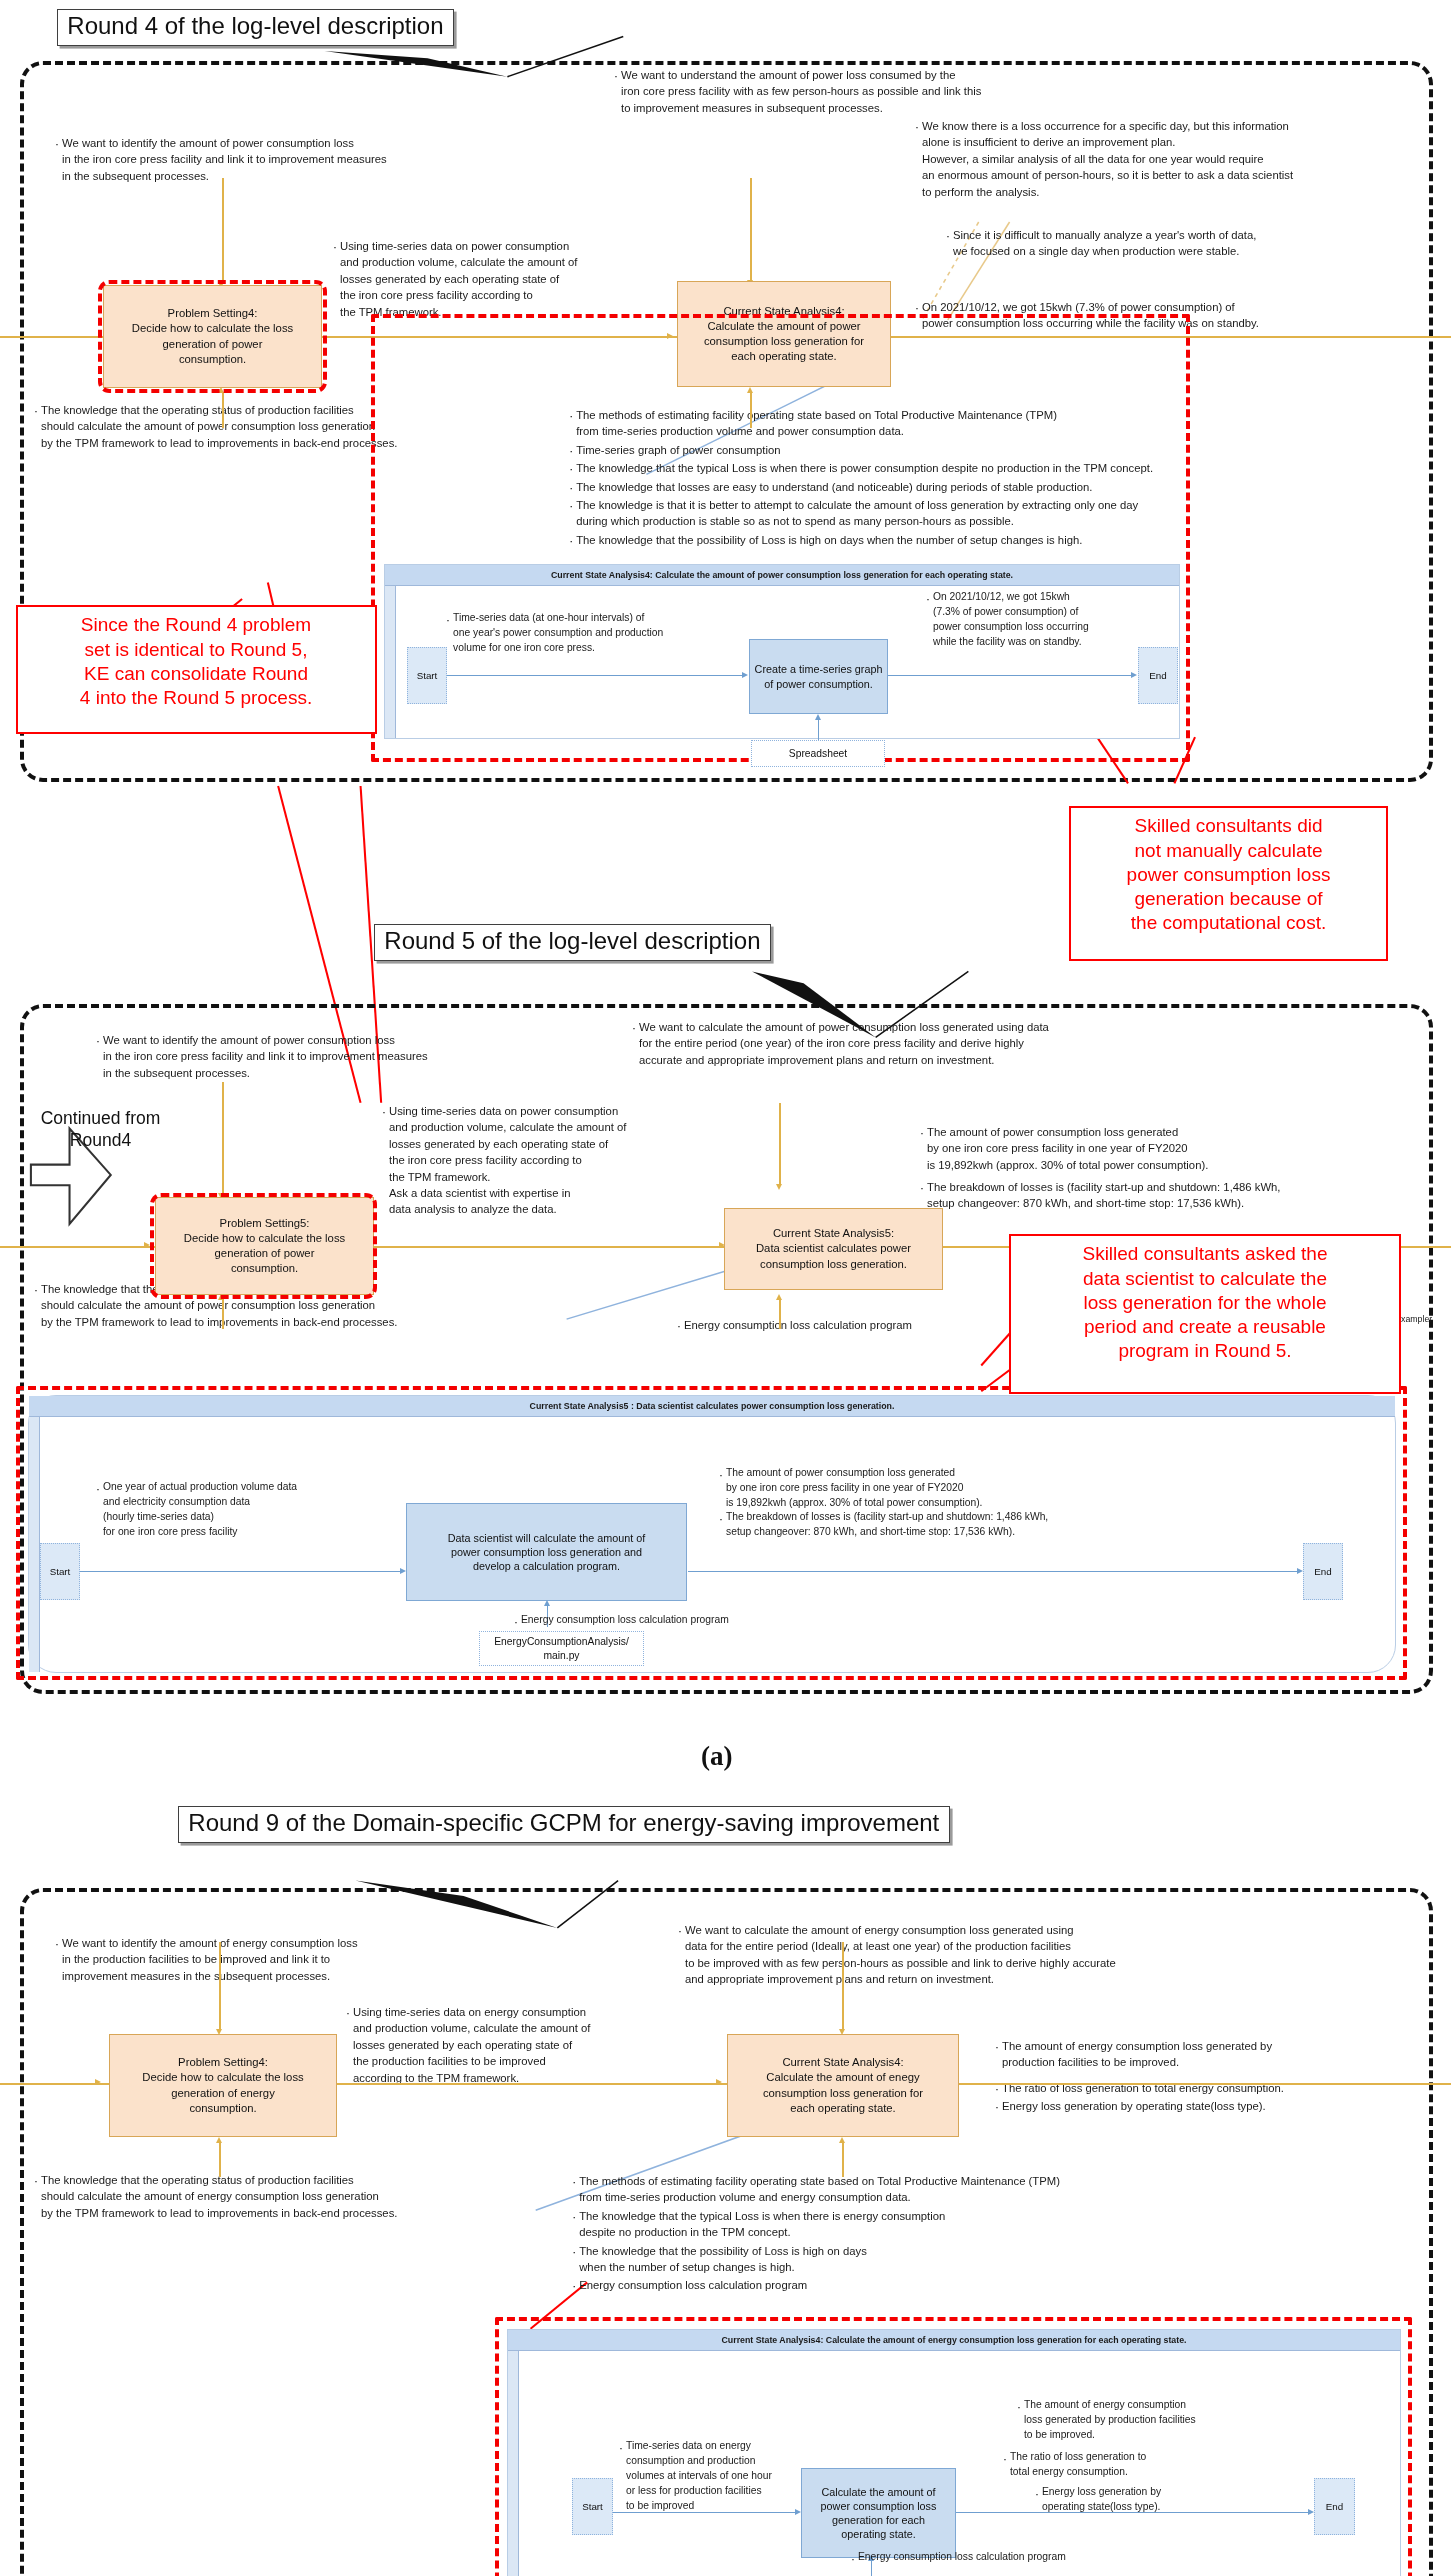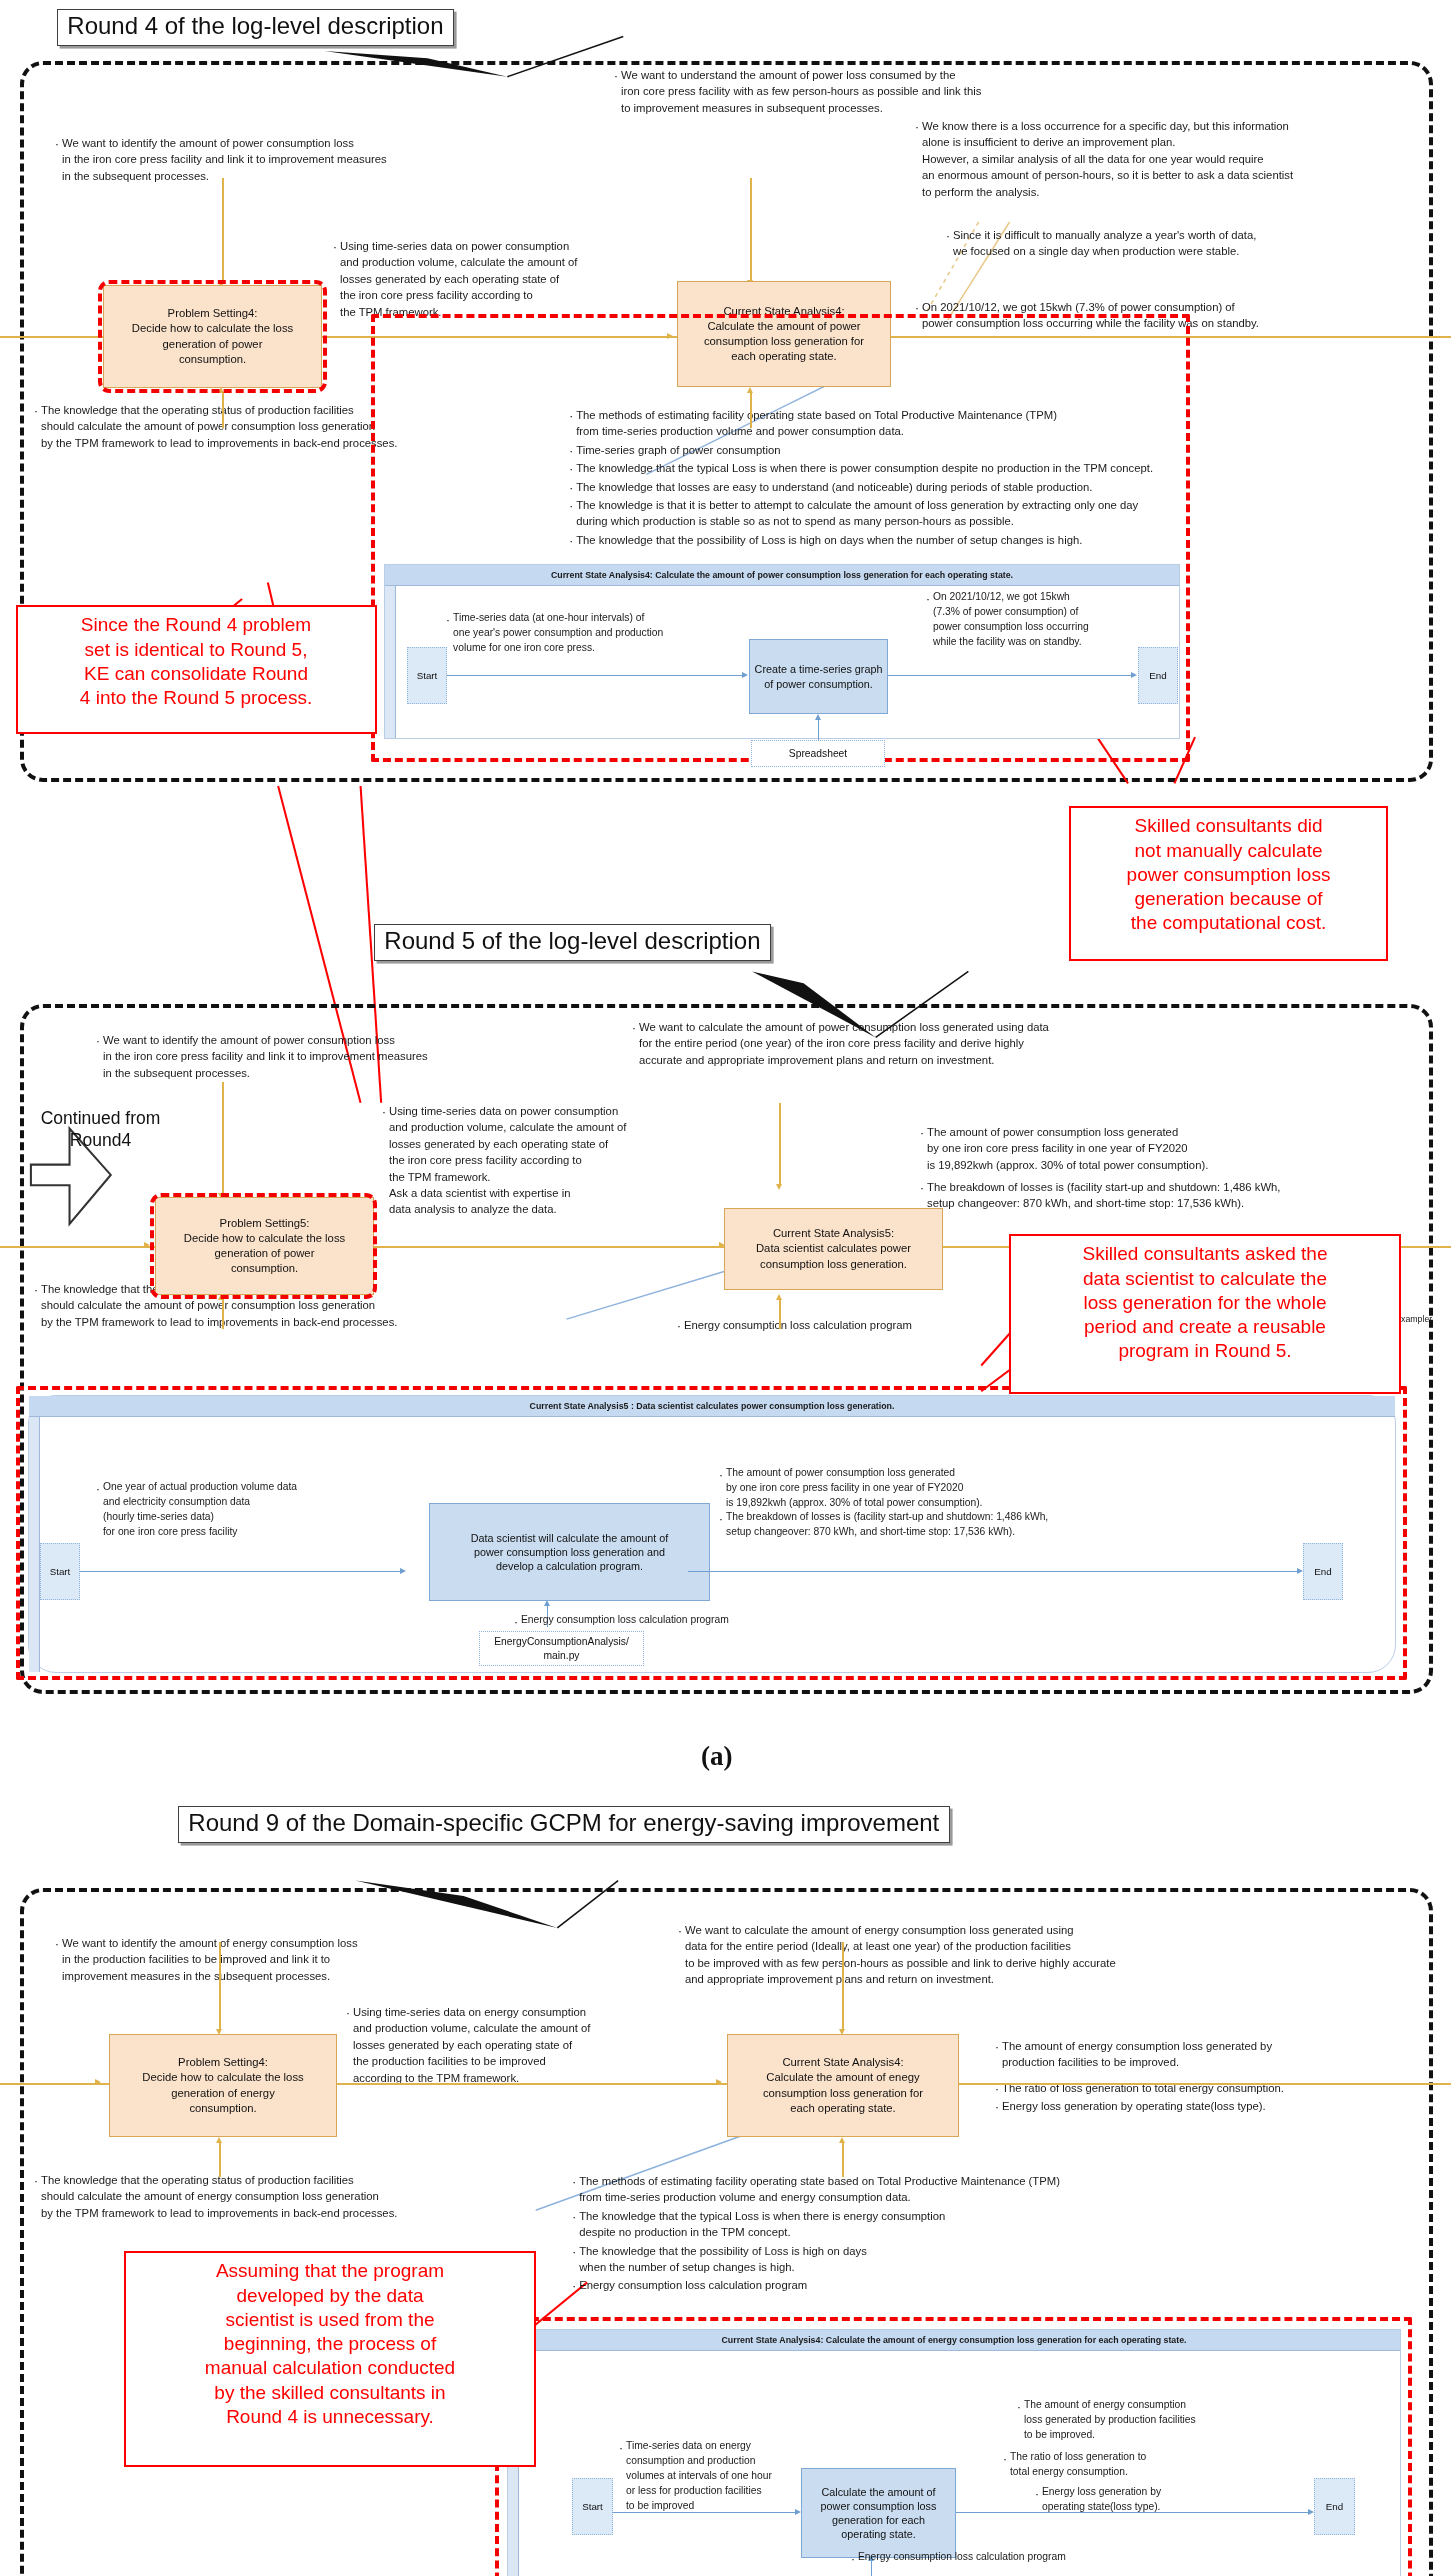--- a/index.html
+++ b/index.html
@@ -382,21 +382,21 @@
   <div class="lane" style="left:28px; top:1395px; width:1368px; height:278px;border-radius:28px;">
     <div class="lane-hdr">Current State Analysis5 : Data scientist calculates power consumption loss generation.</div>
     <div class="lane-left"></div>
   </div>
 
   <div class="term" style="left:40px; top:1543px; width:40px; height:57px;">Start</div>
   <div class="txt bul small" style="left:103px; top:1480px; width:289px;">One year of actual production volume data
 and electricity consumption data
 (hourly time-series data)
 for one iron core press facility</div>
-  <div class="bbox" style="left:429px; top:1503px; width:281px; height:98px;">Data scientist will calculate the amount of
+  <div class="bbox" style="left:406px; top:1503px; width:281px; height:98px;">Data scientist will calculate the amount of
 power consumption loss generation and
 develop a calculation program.</div>
   <div class="ln-b" style="left:80px; top:1571px; width:324px; height:1px;"></div>
   <div class="arrow-b-r" style="left:400px; top:1568px;"></div>
   <div class="ln-b" style="left:688px; top:1571px; width:613px; height:1px;"></div>
   <div class="arrow-b-r" style="left:1297px; top:1568px;"></div>
   <div class="term" style="left:1303px; top:1543px; width:40px; height:57px;">End</div>
   <div class="ln-b" style="left:547px; top:1604px; width:1px; height:23px;"></div>
   <div class="arrow-b-u" style="left:544px; top:1600px;"></div>
   <div class="txt bul small" style="left:521px; top:1613px; width:309px;">Energy consumption loss calculation program</div>
@@ -503,22 +503,15 @@
   <div class="txt bul small" style="left:858px; top:2550px; width:319px;">Energy consumption loss calculation program</div>
 
   <div class="txt bul small" style="left:1010px; top:2398px; width:381px;margin-left:14px;">The amount of energy consumption
 loss generated by production facilities
 to be improved.</div>
   <div class="txt bul small" style="left:1010px; top:2450px; width:381px;">The ratio of loss generation to
 total energy consumption.</div>
   <div class="txt bul small" style="left:1010px; top:2485px; width:381px;margin-left:32px;">Energy loss generation by
 operating state(loss type).</div>
 
-  <div class="redbox" style="left:124px; top:2228px; width:412px; height:216px;">Assuming that the program
-developed by the data
-scientist is used from the
-beginning, the process of
-manual calculation conducted
-by the skilled consultants in
-Round 4 is unnecessary.</div>
 
 </div>
 
 
 </body></html>

